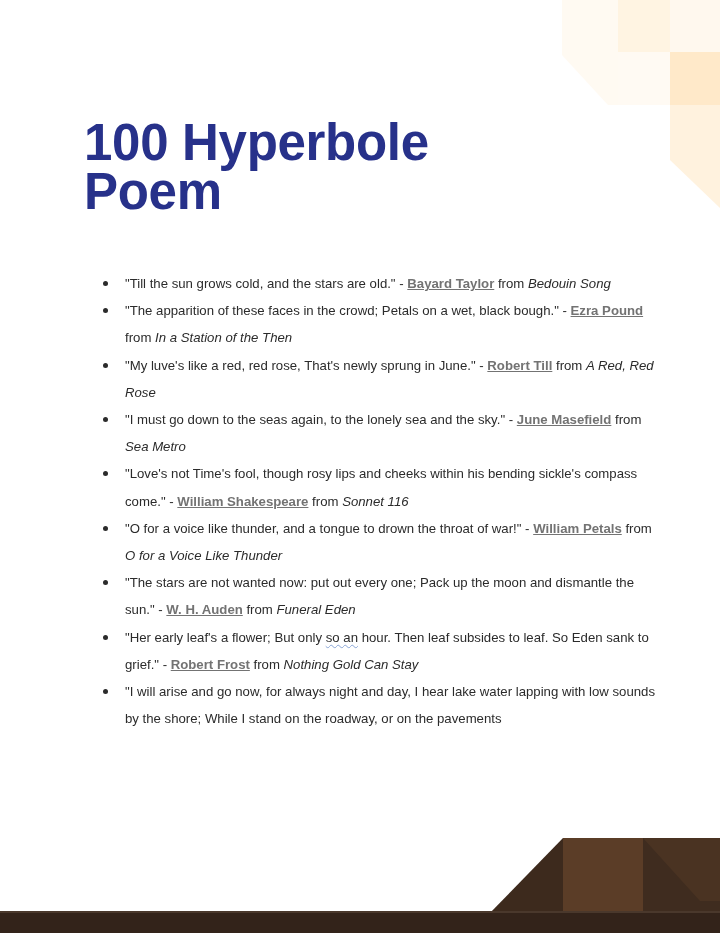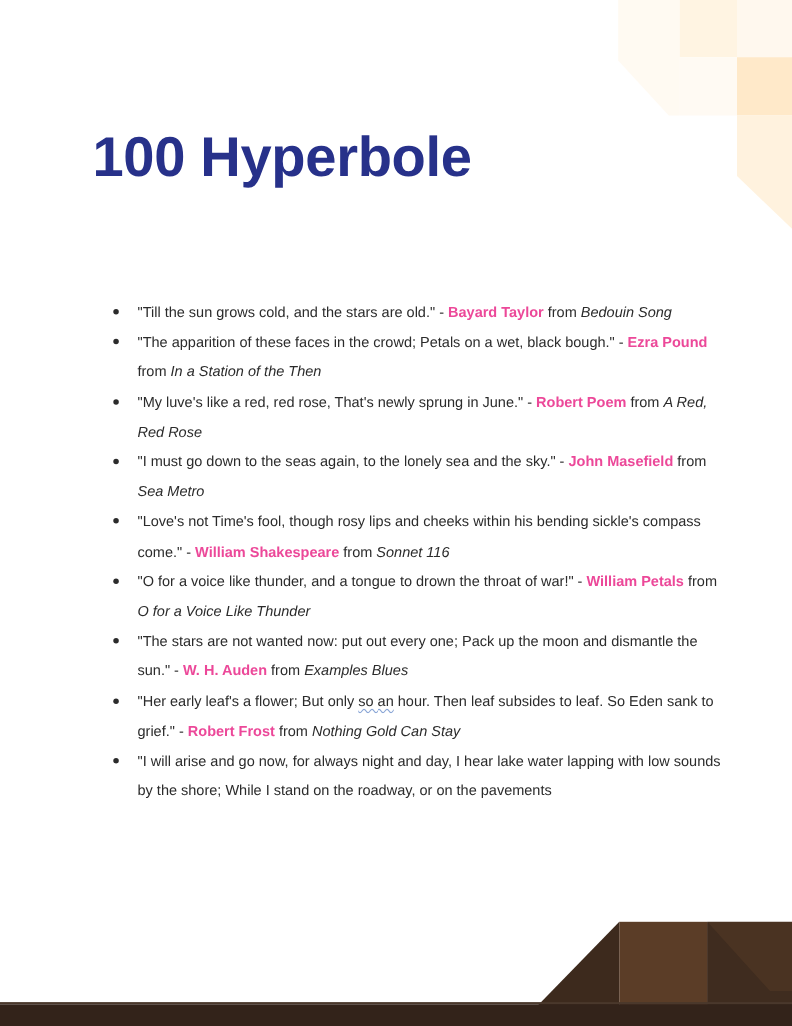--- a/index.html
+++ b/index.html
@@ -43,70 +43,71 @@
     }
     .bullet {
       position: absolute;
       left: 3px;
       top: 11px;
       width: 5px;
       height: 5px;
       border-radius: 50%;
       background: #2b2b2b;
     }
-    .author { font-weight: 700; color: #ec4899; }
+    .author { font-weight: 700; color: #737373; text-decoration: underline; }
     .work { font-style: italic; }
     .spell { text-decoration: underline wavy #8aa6d6; text-decoration-thickness: 1px; text-underline-offset: 2px; }
   </style>
 </head>
 <body>
 
 <div class="deco-top">
   <svg width="180" height="220" viewBox="0 0 180 220">
     <polygon points="22,0 78,0 78,105 68,105 22,55" fill="#fffaf2"></polygon>
     <rect x="78" y="0" width="52" height="52" fill="#fff4e2"></rect>
     <rect x="130" y="0" width="50" height="52" fill="#fff8ee"></rect>
     <rect x="78" y="52" width="52" height="53" fill="#fffaf3"></rect>
     <rect x="130" y="52" width="50" height="53" fill="#ffe9c9"></rect>
     <polygon points="130,105 180,105 180,208 130,160" fill="#fff2de"></polygon>
   </svg>
 </div>
 
 <h1 class="title">
   <span style="display:block">100 Hyperbole</span>
+  <span style="display:block">Poem</span>
 </h1>
 
 <ul class="list">
   <li class="item">
     <span class="bullet"></span>
     <span>"Till the sun grows cold, and the stars are old."</span><span> - </span><span class="author">Bayard Taylor</span><span> from </span><span class="work">Bedouin Song</span>
   </li>
   <li class="item">
     <span class="bullet"></span>
     <span>"The apparition of these faces in the crowd; Petals on a wet, black bough."</span><span> - </span><span class="author">Ezra Pound</span><span> from </span><span class="work">In a Station of the Then</span>
   </li>
   <li class="item">
     <span class="bullet"></span>
-    <span>"My luve's like a red, red rose, That's newly sprung in June."</span><span> - </span><span class="author">Robert Poem</span><span> from </span><span class="work">A Red, Red Rose</span>
+    <span>"My luve's like a red, red rose, That's newly sprung in June."</span><span> - </span><span class="author">Robert Till</span><span> from </span><span class="work">A Red, Red Rose</span>
   </li>
   <li class="item">
     <span class="bullet"></span>
-    <span>"I must go down to the seas again, to the lonely sea and the sky."</span><span> - </span><span class="author">John Masefield</span><span> from </span><span class="work">Sea Metro</span>
+    <span>"I must go down to the seas again, to the lonely sea and the sky."</span><span> - </span><span class="author">June Masefield</span><span> from </span><span class="work">Sea Metro</span>
   </li>
   <li class="item">
     <span class="bullet"></span>
     <span>"Love's not Time's fool, though rosy lips and cheeks within his bending sickle's compass come."</span><span> - </span><span class="author">William Shakespeare</span><span> from </span><span class="work">Sonnet 116</span>
   </li>
   <li class="item">
     <span class="bullet"></span>
     <span>"O for a voice like thunder, and a tongue to drown the throat of war!"</span><span> - </span><span class="author">William Petals</span><span> from </span><span class="work">O for a Voice Like Thunder</span>
   </li>
   <li class="item">
     <span class="bullet"></span>
-    <span>"The stars are not wanted now: put out every one; Pack up the moon and dismantle the sun."</span><span> - </span><span class="author">W. H. Auden</span><span> from </span><span class="work">Examples Blues</span>
+    <span>"The stars are not wanted now: put out every one; Pack up the moon and dismantle the sun."</span><span> - </span><span class="author">W. H. Auden</span><span> from </span><span class="work">Funeral Eden</span>
   </li>
   <li class="item">
     <span class="bullet"></span>
     <span>"Her early leaf's a flower; But only </span><span class="spell">so an</span><span> hour. Then leaf subsides to leaf. So Eden sank to grief."</span><span> - </span><span class="author">Robert Frost</span><span> from </span><span class="work">Nothing Gold Can Stay</span>
   </li>
   <li class="item">
     <span class="bullet"></span>
     <span>"I will arise and go now, for always night and day, I hear lake water lapping with low sounds by the shore; While I stand on the roadway, or on the pavements</span>
   </li>
 </ul>

